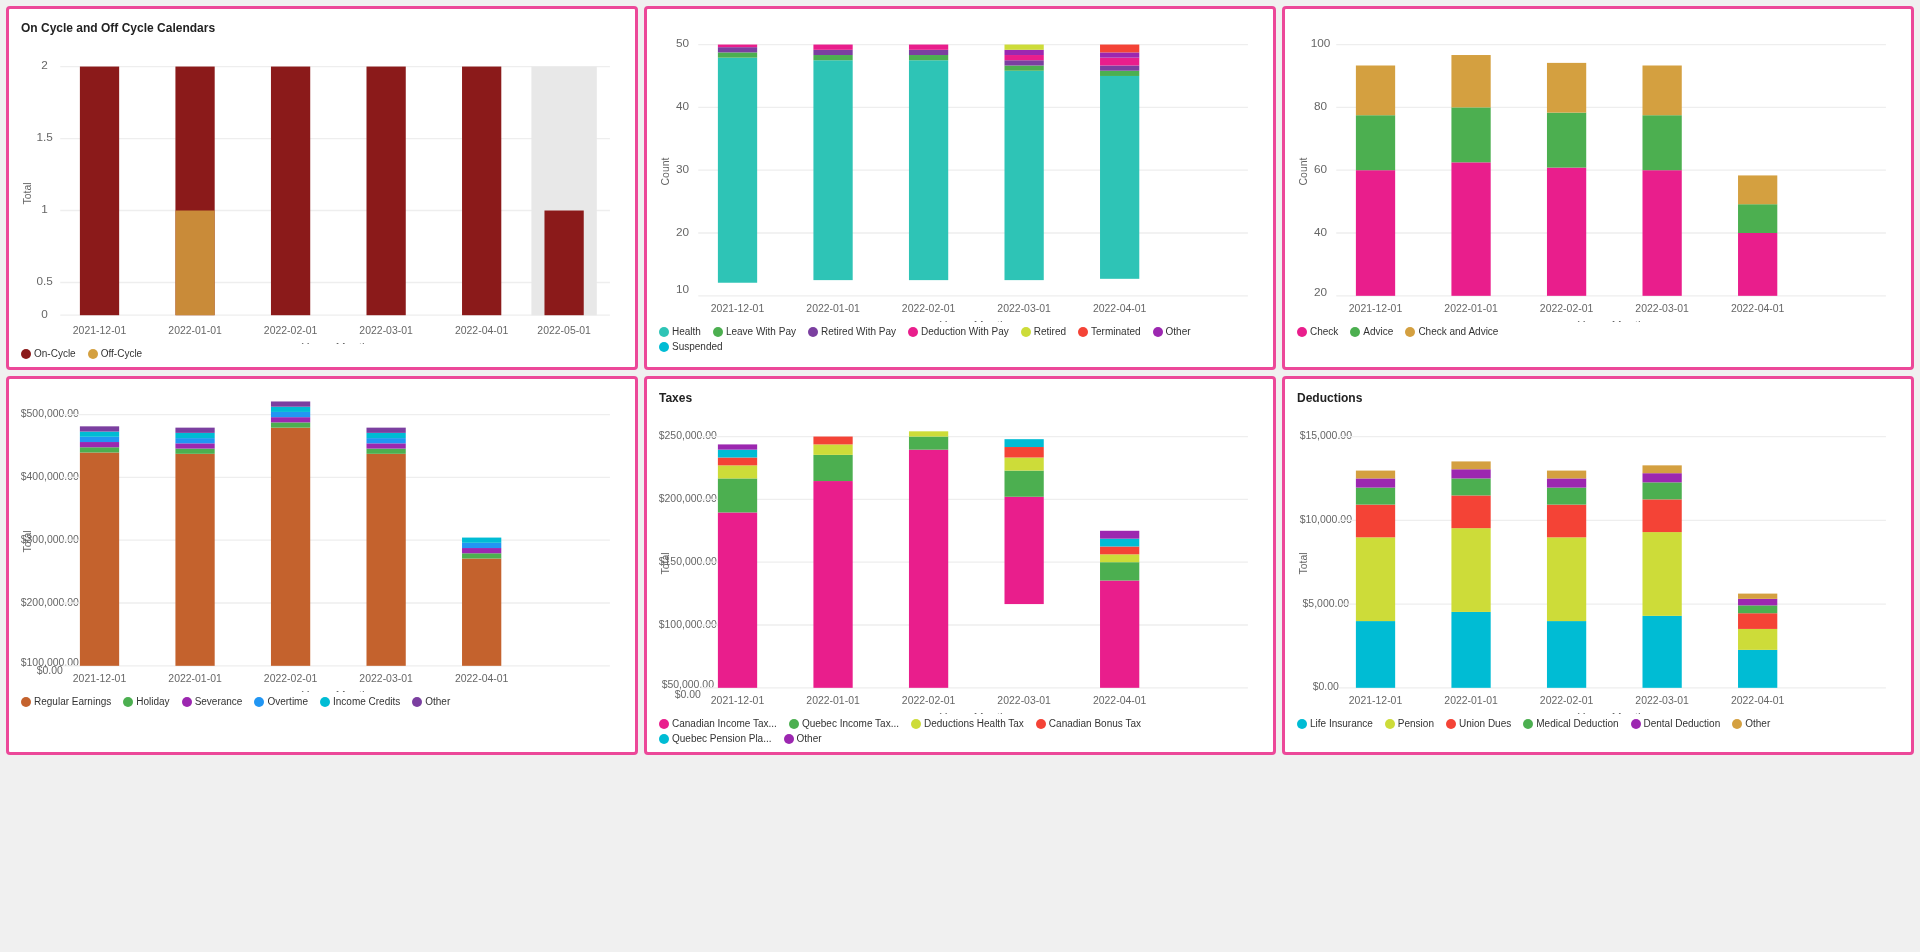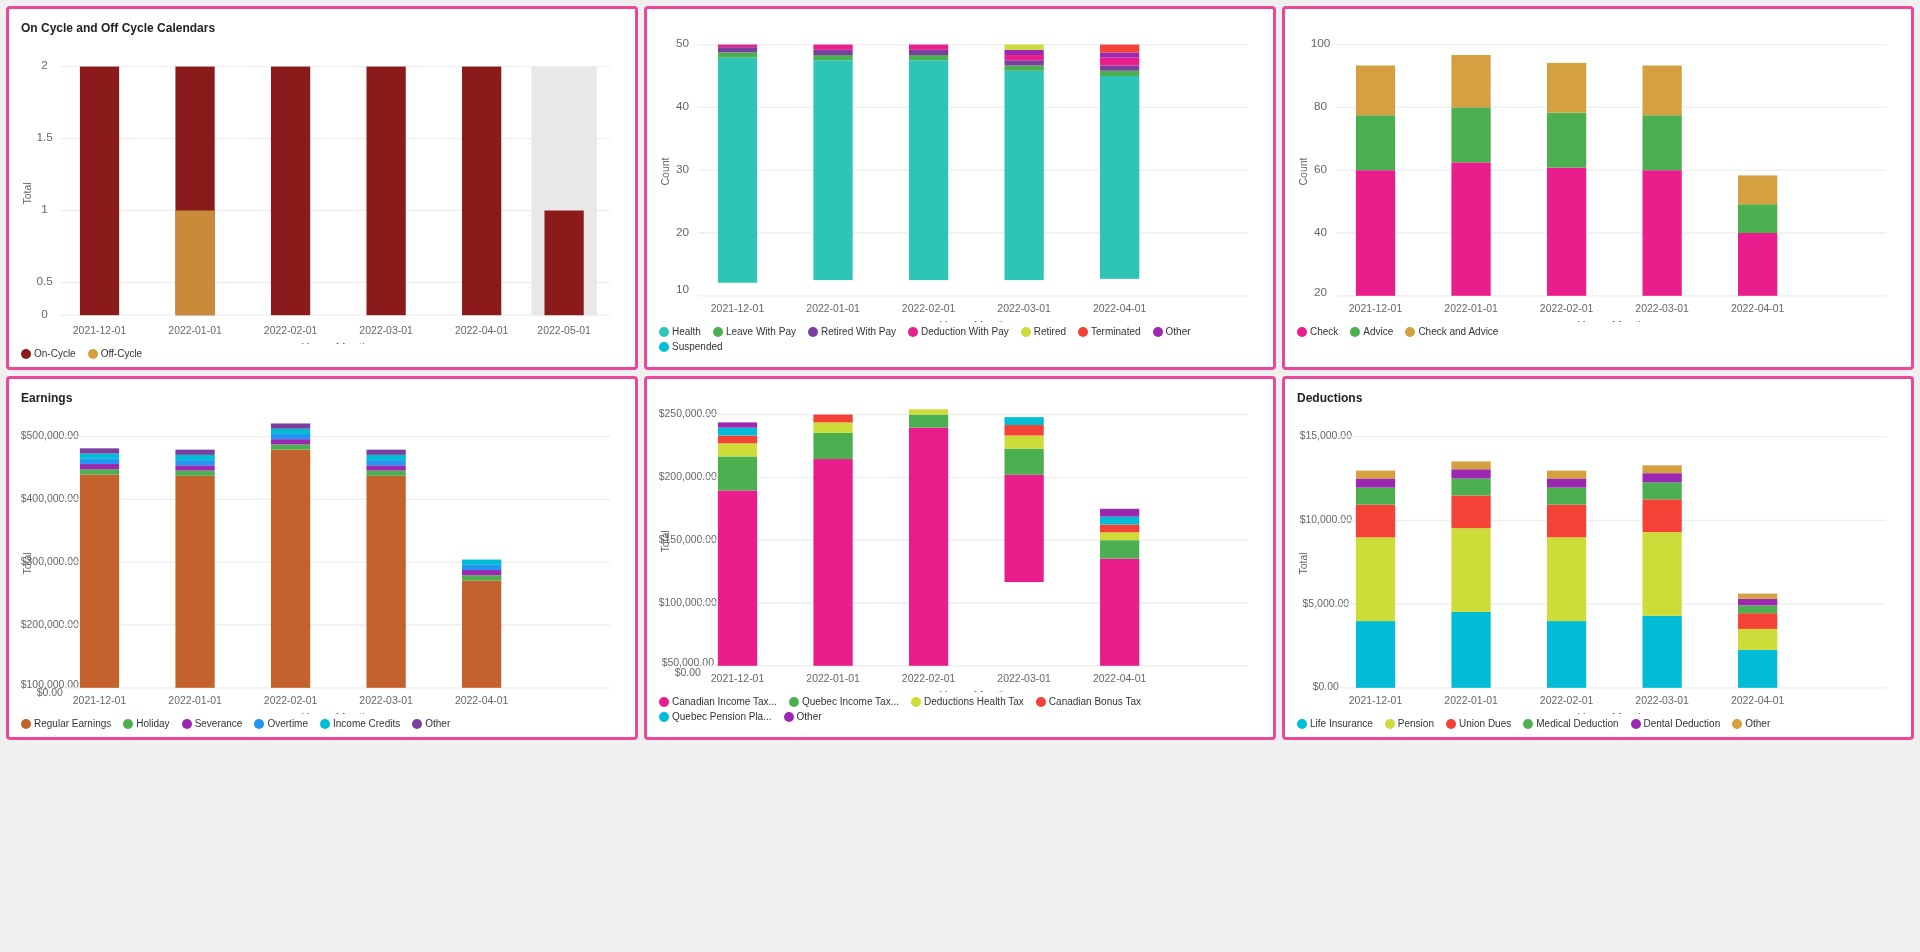--- a/index.html
+++ b/index.html
@@ -220,21 +220,20 @@
         <span>Advice</span>
       </div>
       <div class="legend-item">
         <div class="legend-dot" style="background:#D4A040;"></div>
         <span>Check and Advice</span>
       </div>
     </div>
   </div>
 
   <div class="chart-card">
-    <div class="chart-title">Earnings</div>
     <div class="chart-area">
       <svg width="100%" viewBox="0 0 460 230">
 
         <text x="22" y="20" font-size="8" fill="#666" text-anchor="middle">$500,000.00</text>
         <text x="22" y="68" font-size="8" fill="#666" text-anchor="middle">$400,000.00</text>
         <text x="22" y="116" font-size="8" fill="#666" text-anchor="middle">$300,000.00</text>
         <text x="22" y="164" font-size="8" fill="#666" text-anchor="middle">$200,000.00</text>
         <text x="22" y="210" font-size="8" fill="#666" text-anchor="middle">$100,000.00</text>
 
         <line x1="32" y1="18" x2="450" y2="18" stroke="#eee" stroke-width="1"></line>
@@ -309,20 +308,21 @@
         <span>Income Credits</span>
       </div>
       <div class="legend-item">
         <div class="legend-dot" style="background:#7B3FA0;"></div>
         <span>Other</span>
       </div>
     </div>
   </div>
 
   <div class="chart-card">
+    <div class="chart-title">Taxes</div>
     <div class="chart-area">
       <svg width="100%" viewBox="0 0 460 230">
 
         <text x="22" y="20" font-size="8" fill="#666" text-anchor="middle">$250,000.00</text>
         <text x="22" y="68" font-size="8" fill="#666" text-anchor="middle">$200,000.00</text>
         <text x="22" y="116" font-size="8" fill="#666" text-anchor="middle">$150,000.00</text>
         <text x="22" y="164" font-size="8" fill="#666" text-anchor="middle">$100,000.00</text>
         <text x="22" y="210" font-size="8" fill="#666" text-anchor="middle">$50,000.00</text>
         <text x="22" y="218" font-size="8" fill="#666" text-anchor="middle">$0.00</text>
 

